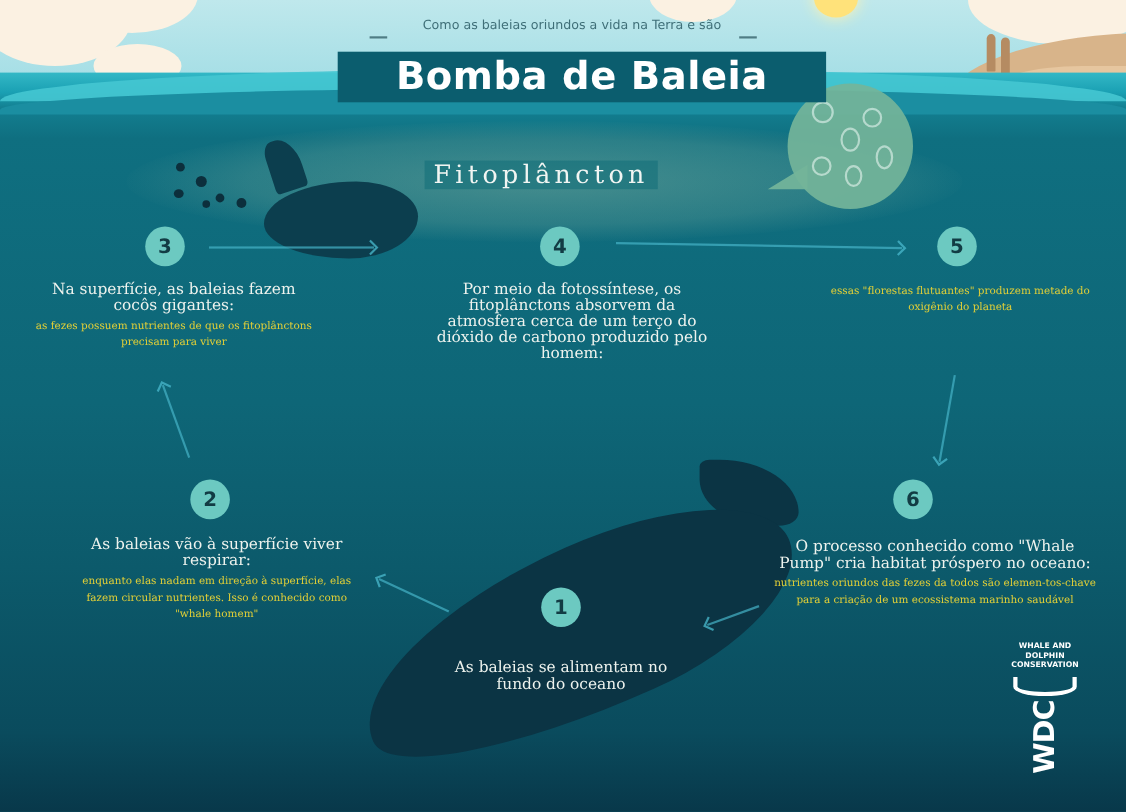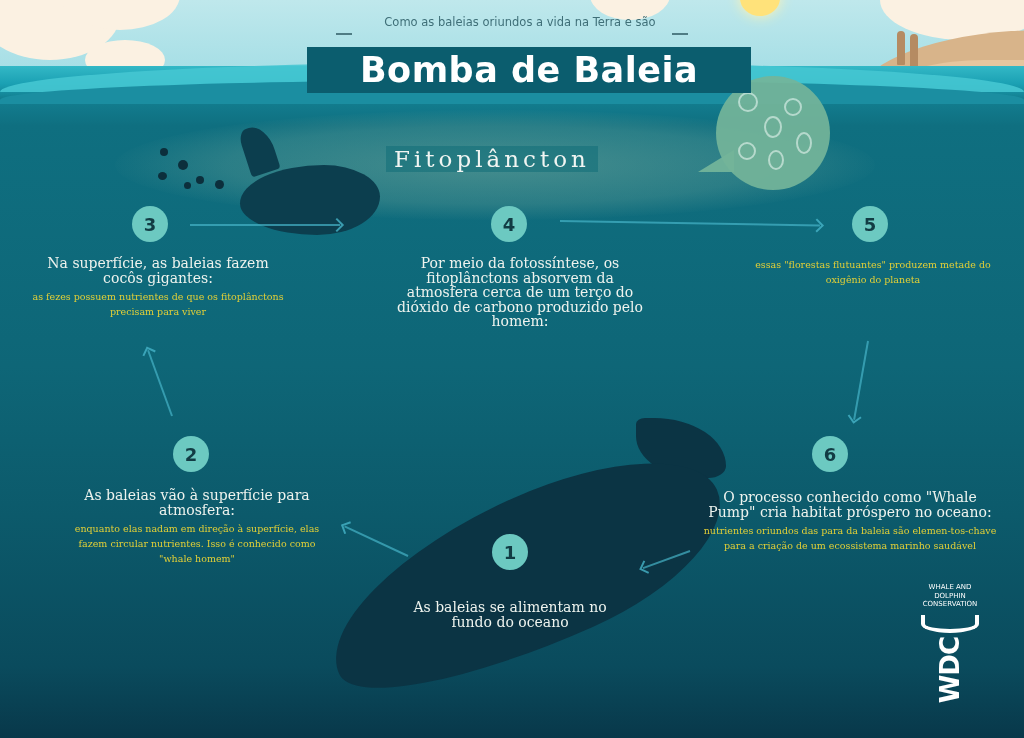--- a/index.html
+++ b/index.html
@@ -30,21 +30,21 @@
   .whale-big-tail{position:absolute;left:636px;top:418px;width:90px;height:60px;background:#0b3444;border-radius:10% 80% 20% 70%;}
   .fecal{position:absolute;background:#0c2f3c;border-radius:50%;}
   .step-num{position:absolute;width:36px;height:36px;border-radius:50%;background:#6cc9c1;display:flex;align-items:center;justify-content:center;
     font-family:"DejaVu Sans",sans-serif;font-weight:bold;font-size:18px;color:#123c44;}
   .step{position:absolute;text-align:center;}
   .step .h{font-family:"DejaVu Serif",serif;font-size:14px;line-height:14.5px;color:#eef3ee;}
   .step .d{font-family:"DejaVu Serif",serif;font-size:9.5px;line-height:15px;color:#e1cf37;margin-top:4px;}
   .arrow{position:absolute;height:2px;background:rgba(70,180,200,.7);transform-origin:left center;}
   .arrow:after{content:"";position:absolute;right:-2px;top:-4px;width:8px;height:8px;border-top:2px solid rgba(70,180,200,.8);border-right:2px solid rgba(70,180,200,.8);transform:rotate(45deg);}
   .logo{position:absolute;left:918px;top:583px;width:64px;text-align:center;color:#fff;font-family:"DejaVu Sans",sans-serif;}
-  .logo .t{font-size:7px;font-weight:normal;line-height:8.5px;}
+  .logo .t{font-size:7px;font-weight:bold;line-height:8.5px;}
   .logo .wdc{font-size:26px;font-weight:bold;writing-mode:vertical-rl;transform:rotate(180deg);margin:4px auto 0;letter-spacing:-1px;}
   .tail-mark{width:50px;height:14px;border:4px solid #fff;border-top:none;border-radius:0 0 50% 50%;margin:6px auto 0;}
 </style>
 </head>
 <body>
 
 <div class="sky"></div>
 <div class="cloud" style="left:-20px;top:-30px;width:140px;height:90px;"></div>
 <div class="cloud" style="left:60px;top:-40px;width:120px;height:70px;"></div>
 <div class="cloud" style="left:85px;top:40px;width:80px;height:40px;"></div>
@@ -113,28 +113,28 @@
   <div class="h">Por meio da fotossíntese, os fitoplânctons absorvem da atmosfera cerca de um terço do dióxido de carbono produzido pelo homem:</div>
 </div>
 
 <div class="step-num" style="left:852px;top:206px;">5</div>
 <div class="step" style="left:748px;top:253px;width:250px;">
   <div class="d">essas "florestas flutuantes" produzem metade do oxigênio do planeta</div>
 </div>
 
 <div class="step-num" style="left:173px;top:436px;">2</div>
 <div class="step" style="left:66px;top:488px;width:262px;">
-  <div class="h">As baleias vão à superfície para atmosfera:</div>
+  <div class="h">As baleias vão à superfície viver respirar:</div>
   <div class="d">enquanto elas nadam em direção à superfície, elas fazem circular nutrientes. Isso é conhecido como "whale homem"</div>
 </div>
 
 <div class="step-num" style="left:812px;top:436px;">6</div>
 <div class="step" style="left:702px;top:490px;width:296px;">
   <div class="h">O processo conhecido como "Whale Pump" cria habitat próspero no oceano:</div>
-  <div class="d">nutrientes oriundos das para da baleia são elemen-tos-chave para a criação de um ecossistema marinho saudável</div>
+  <div class="d">nutrientes oriundos das fezes da todos são elemen-tos-chave para a criação de um ecossistema marinho saudável</div>
 </div>
 
 <div class="step-num" style="left:492px;top:534px;">1</div>
 <div class="step" style="left:400px;top:600px;width:220px;">
   <div class="h">As baleias se alimentam no fundo do oceano</div>
 </div>
 
 <div class="logo">
   <div class="t">WHALE AND</div>
   <div class="t">DOLPHIN</div>

